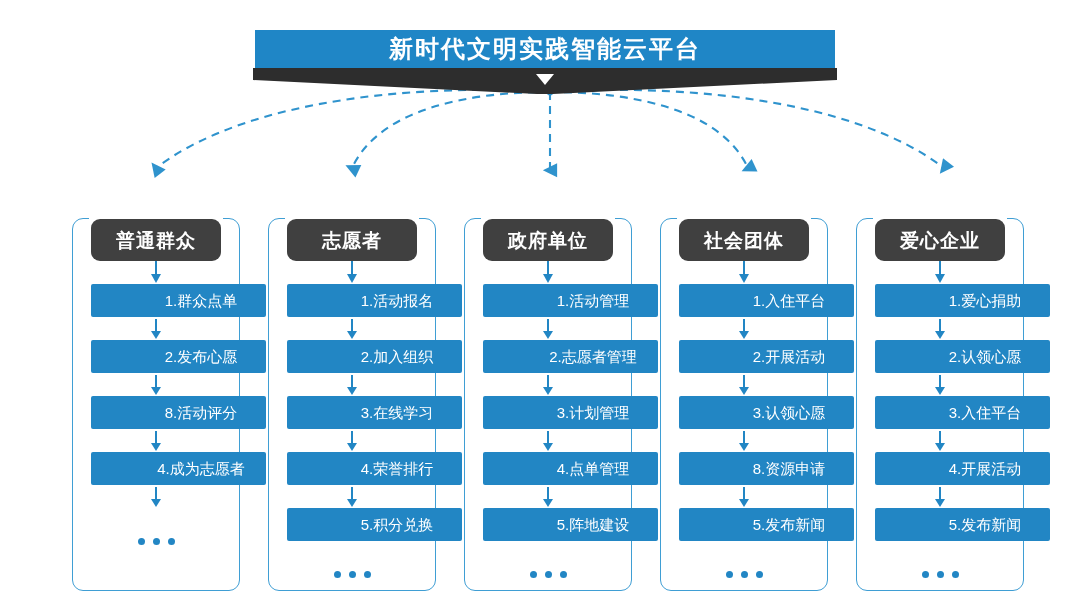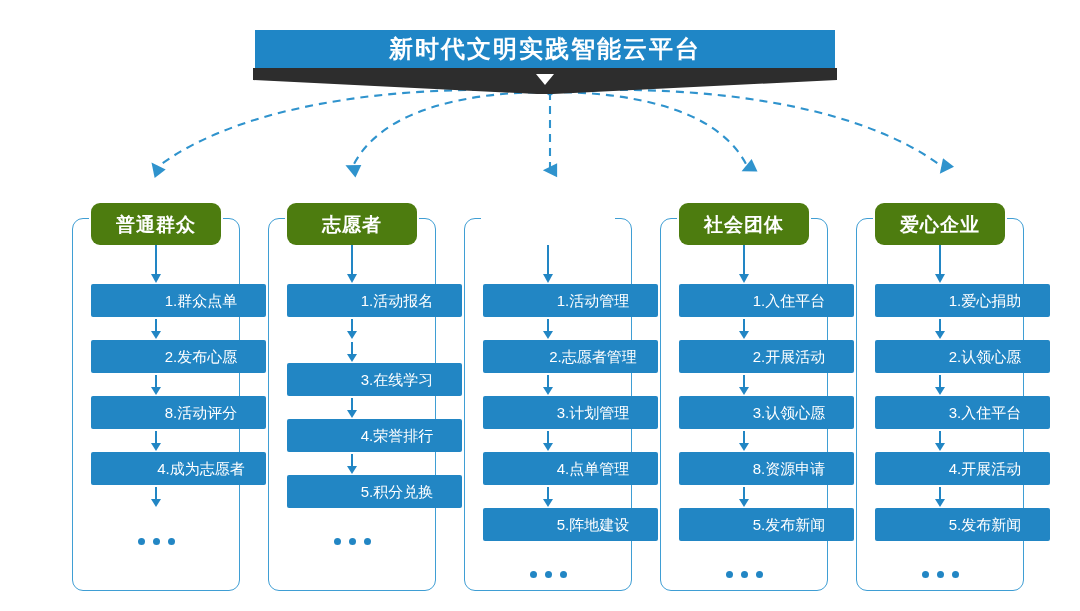--- a/index.html
+++ b/index.html
@@ -87,24 +87,24 @@
     transform: translateX(-50%);
     top: 10px;
     width: 134px;
     height: 12px;
     background: #ffffff;
   }
   .col-header {
     position: absolute;
     left: 50%;
     transform: translateX(-50%);
-    top: 0;
+    top: 16px;
     width: 130px;
     height: 42px;
-    background: #4d7c0f;
+    background: #404040;
     border-radius: 9px;
     display: flex;
     align-items: center;
     justify-content: center;
     z-index: 3;
   }
   .col-header-label {
     color: #ffffff;
     font-size: 19px;
     font-weight: bold;
@@ -281,20 +281,23 @@
         </div>
         <div class="col-arrow-top"></div>
         <div class="items">
           <div class="item-box">
             <span class="item-label">1.活动报名</span>
           </div>
           <div class="item-arrow">
             <div class="shaft"></div>
             <div class="head"></div>
           </div>
+          <div class="item-box">
+            <span class="item-label">2.加入组织</span>
+          </div>
           <div class="item-arrow">
             <div class="shaft"></div>
             <div class="head"></div>
           </div>
           <div class="item-box">
             <span class="item-label">3.在线学习</span>
           </div>
           <div class="item-arrow">
             <div class="shaft"></div>
             <div class="head"></div>
@@ -312,20 +315,23 @@
           <div class="ellipsis">
             <span></span>
             <span></span>
             <span></span>
           </div>
         </div>
       </div>
       <div class="column" style="left: 464px;">
         <div class="col-frame"></div>
         <div class="col-frame-gap"></div>
+        <div class="col-header">
+          <span class="col-header-label">政府单位</span>
+        </div>
         <div class="col-arrow-top"></div>
         <div class="items">
           <div class="item-box">
             <span class="item-label">1.活动管理</span>
           </div>
           <div class="item-arrow">
             <div class="shaft"></div>
             <div class="head"></div>
           </div>
           <div class="item-box">

